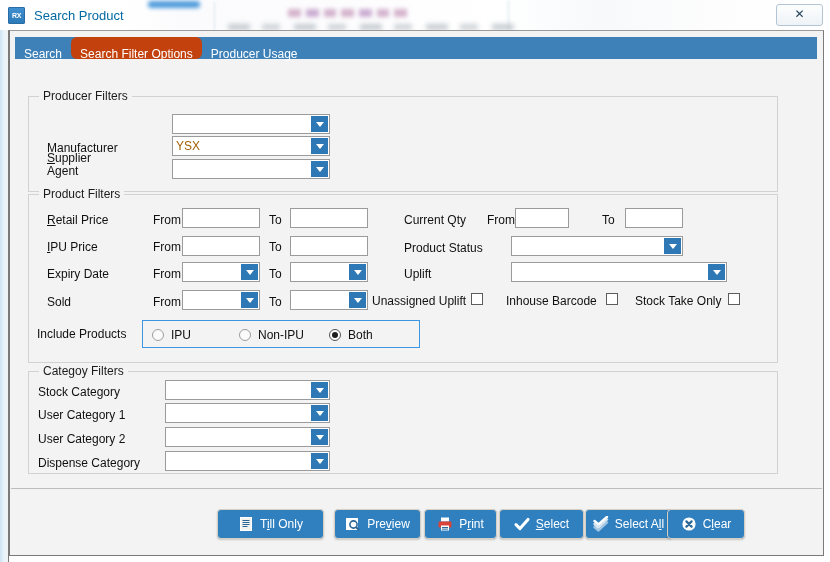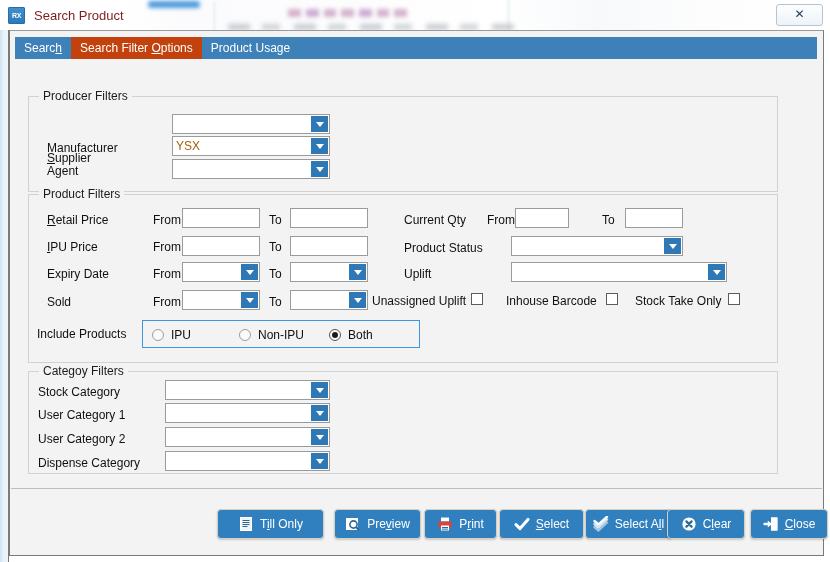--- a/index.html
+++ b/index.html
@@ -96,21 +96,21 @@
     font-weight: bold;
     line-height: 15px;
     text-align: center;
     letter-spacing: -.3px;
     font-family: "Liberation Sans", sans-serif;
     flex: 0 0 auto;
   }
   .title-text {
     margin-left: 9px;
     font-size: 13px;
-    color: #7f1d1d;
+    color: #0369a1;
     white-space: nowrap;
   }
   .titlebar-spacer { flex: 1 1 auto; }
   .close-btn {
     margin-right: 7px;
     width: 45px; height: 20px;
     border: 1px solid #b3c4d4;
     border-radius: 3px;
     background: linear-gradient(180deg,#fdfefe 0%, #eef3f7 100%);
     color: #1d3a55;
@@ -150,24 +150,25 @@
     position: absolute;
     left: 5px; top: 6px;
     width: 802px; height: 22px;
     background: #3d81b8;
     display: flex;
     align-items: stretch;
   }
   .tab {
     font-size: 12px;
     color: #ffffff;
-    padding: 0 9px;
+    padding: 6px 9px;
     line-height: 22px;
     white-space: nowrap;
     cursor: pointer;
+    border-radius: 6px;
   }
   .tab.active {
     background: #c2410c;
   }
   .tab u { text-decoration: underline; }
 
   
   .group {
     position: absolute;
     border: 1px solid #d2d2d2;
@@ -350,21 +351,21 @@
   <div class="client">
 
     <div class="tabbar">
       <div class="tab">
         <span>Searc</span><u>h</u><span></span>
       </div>
       <div class="tab active">
         <span>Search Filter </span><u>O</u><span>ptions</span>
       </div>
       <div class="tab">
-        <span>Product Usage</span>
+        <span>Producer Usage</span>
       </div>
     </div>
 
     <div class="group" id="grp-producer">
       <div class="group-title">Producer Filters</div>
     </div>
 
     <div class="lbl" style="left:37px; top:87px;margin-top:33px;"><u>S</u><span>upplier</span></div>
     <div class="combo" style="left:162px; top:83px; width:158px;">
       <span class="val"></span>
@@ -556,25 +557,17 @@
       </div>
 
       <div class="btn" style="left:657px; width:78px;">
         <svg class="bi" viewBox="0 0 16 16">
           <circle cx="8" cy="8" r="6.6" fill="#ffffff"></circle>
           <path d="M5.4 5.4 L10.6 10.6 M10.6 5.4 L5.4 10.6" stroke="#2b6796" stroke-width="2.2" stroke-linecap="round"></path>
         </svg>
         <span class="btxt"><span>C</span><u>l</u><span>ear</span></span>
       </div>
 
-      <div class="btn" style="left:740px; width:78px;">
-        <svg class="bi" viewBox="0 0 16 16">
-          <rect x="8.5" y="1.8" width="5.6" height="12.4" fill="#ffffff" stroke="#ffffff" stroke-width="1"></rect>
-          <path d="M1.6 8 H8" stroke="#ffffff" stroke-width="2.4" stroke-linecap="round"></path>
-          <path d="M4.8 4.6 L8.6 8 L4.8 11.4 Z" fill="#ffffff"></path>
-        </svg>
-        <span class="btxt"><u>C</u><span>lose</span></span>
-      </div>
 
     </div>
 
   </div>
 </div>
 
 </body></html>

